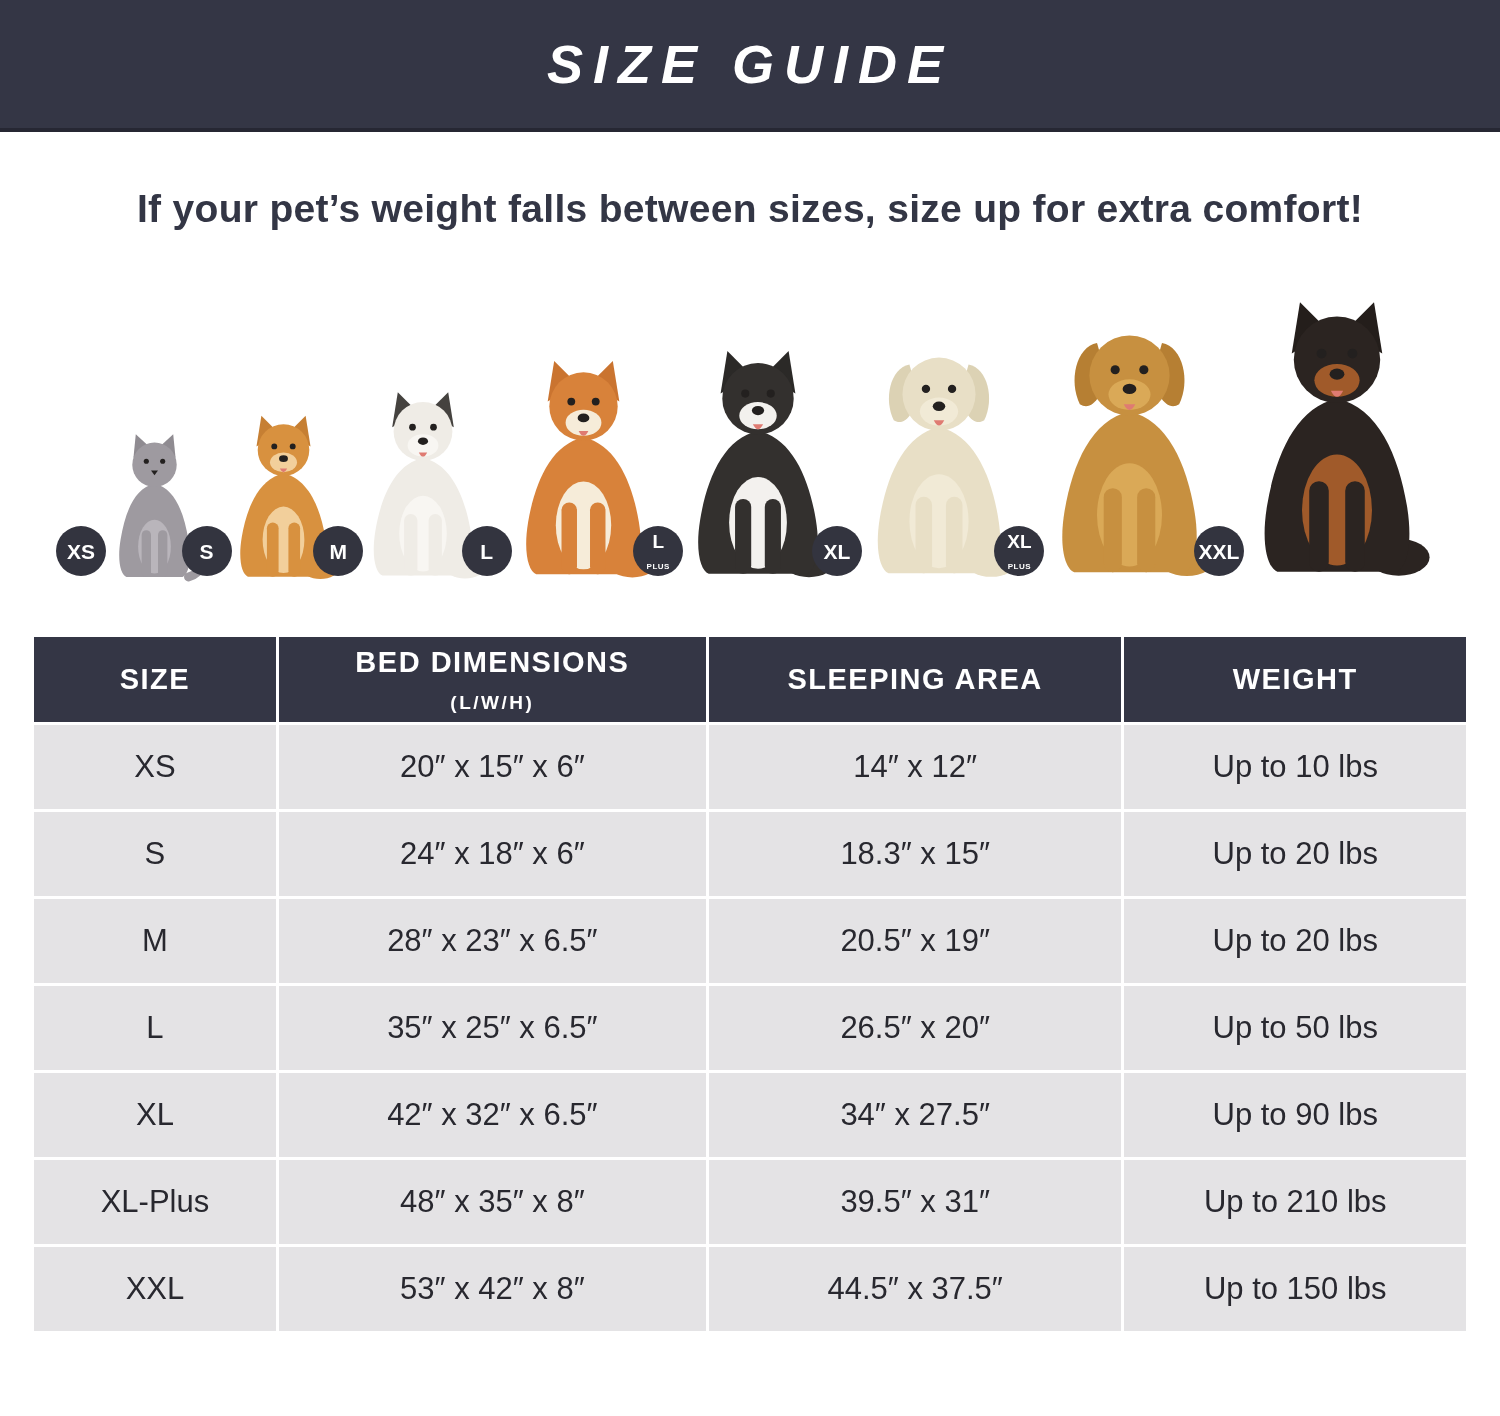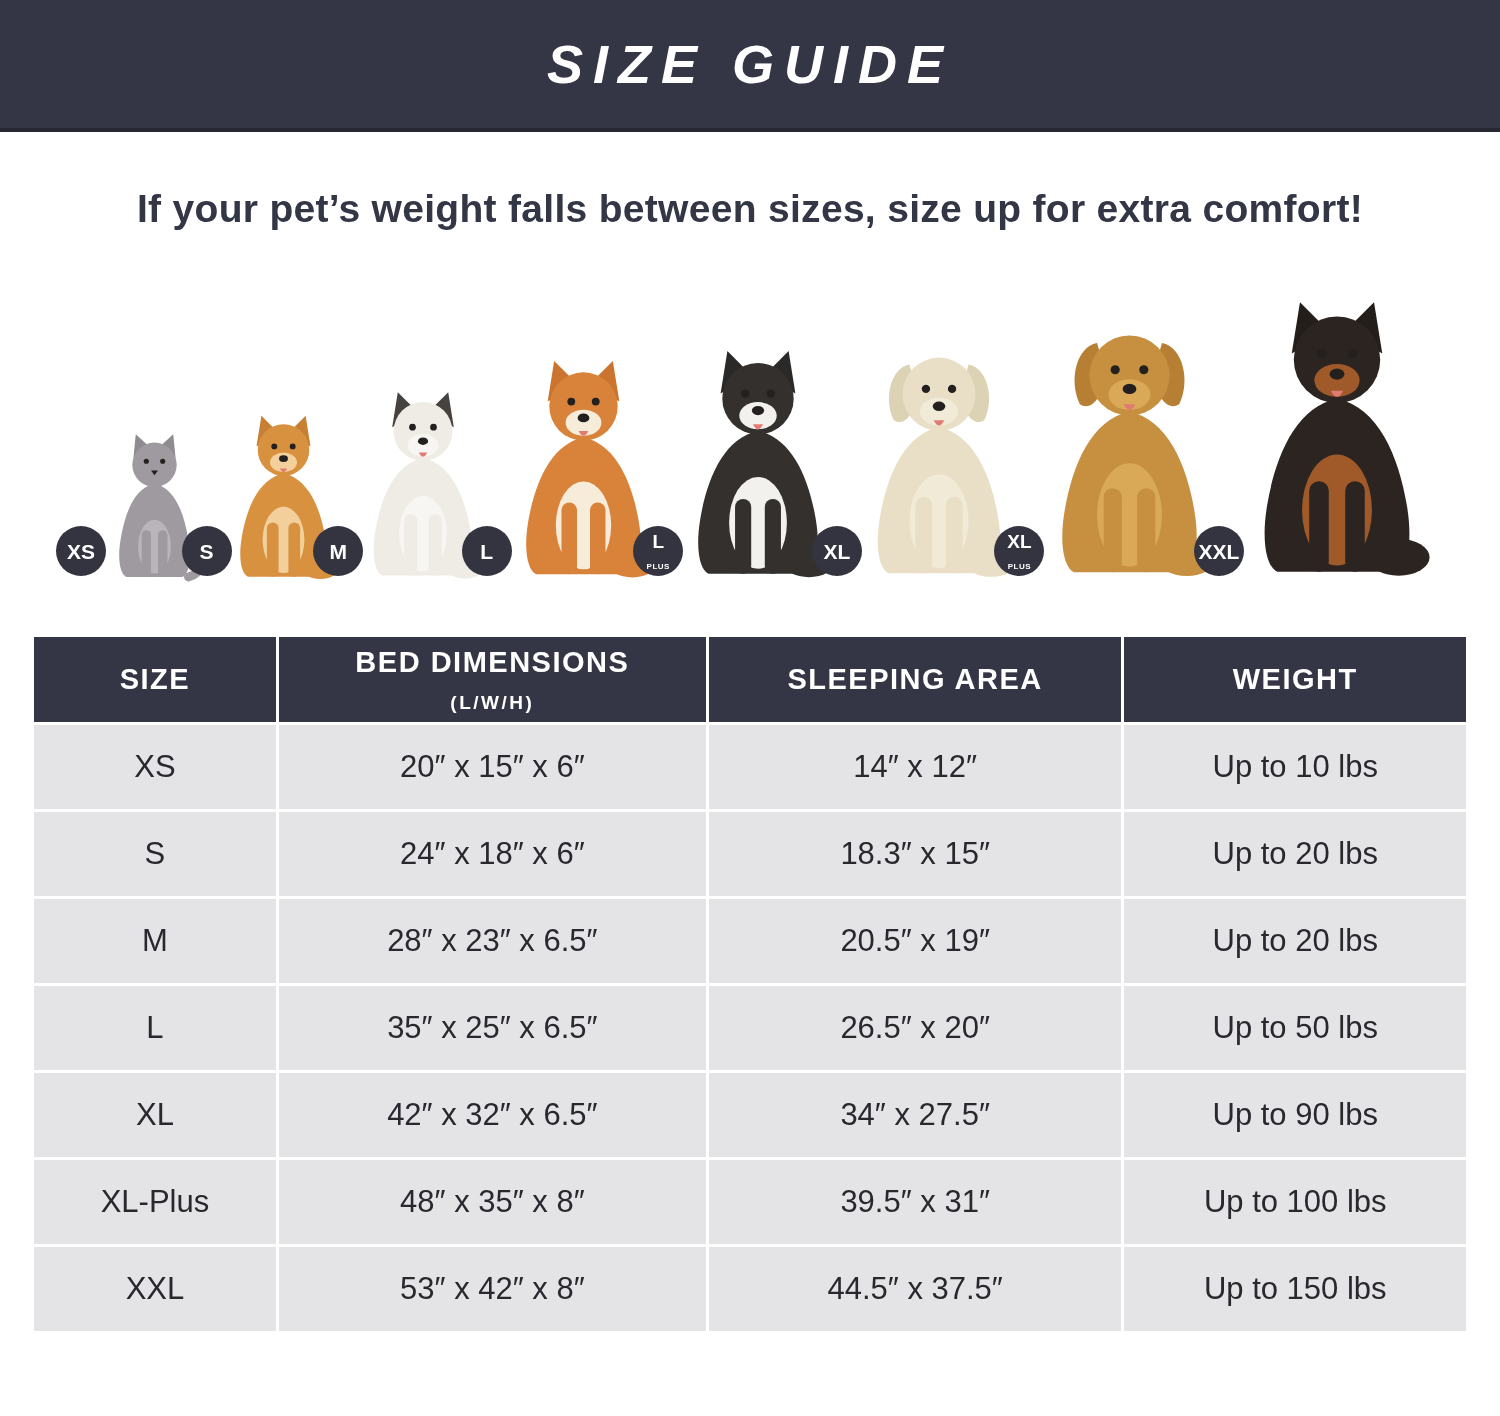--- a/index.html
+++ b/index.html
@@ -208,21 +208,21 @@
         <tr>
           <td>XL</td>
           <td>42″ x 32″ x 6.5″</td>
           <td>34″ x 27.5″</td>
           <td>Up to 90 lbs</td>
         </tr>
         <tr>
           <td>XL-Plus</td>
           <td>48″ x 35″ x 8″</td>
           <td>39.5″ x 31″</td>
-          <td>Up to 100 lbs</td>
+          <td>Up to 210 lbs</td>
         </tr>
         <tr>
           <td>XXL</td>
           <td>53″ x 42″ x 8″</td>
           <td>44.5″ x 37.5″</td>
           <td>Up to 150 lbs</td>
         </tr>
       </tbody>
   </table>
 

